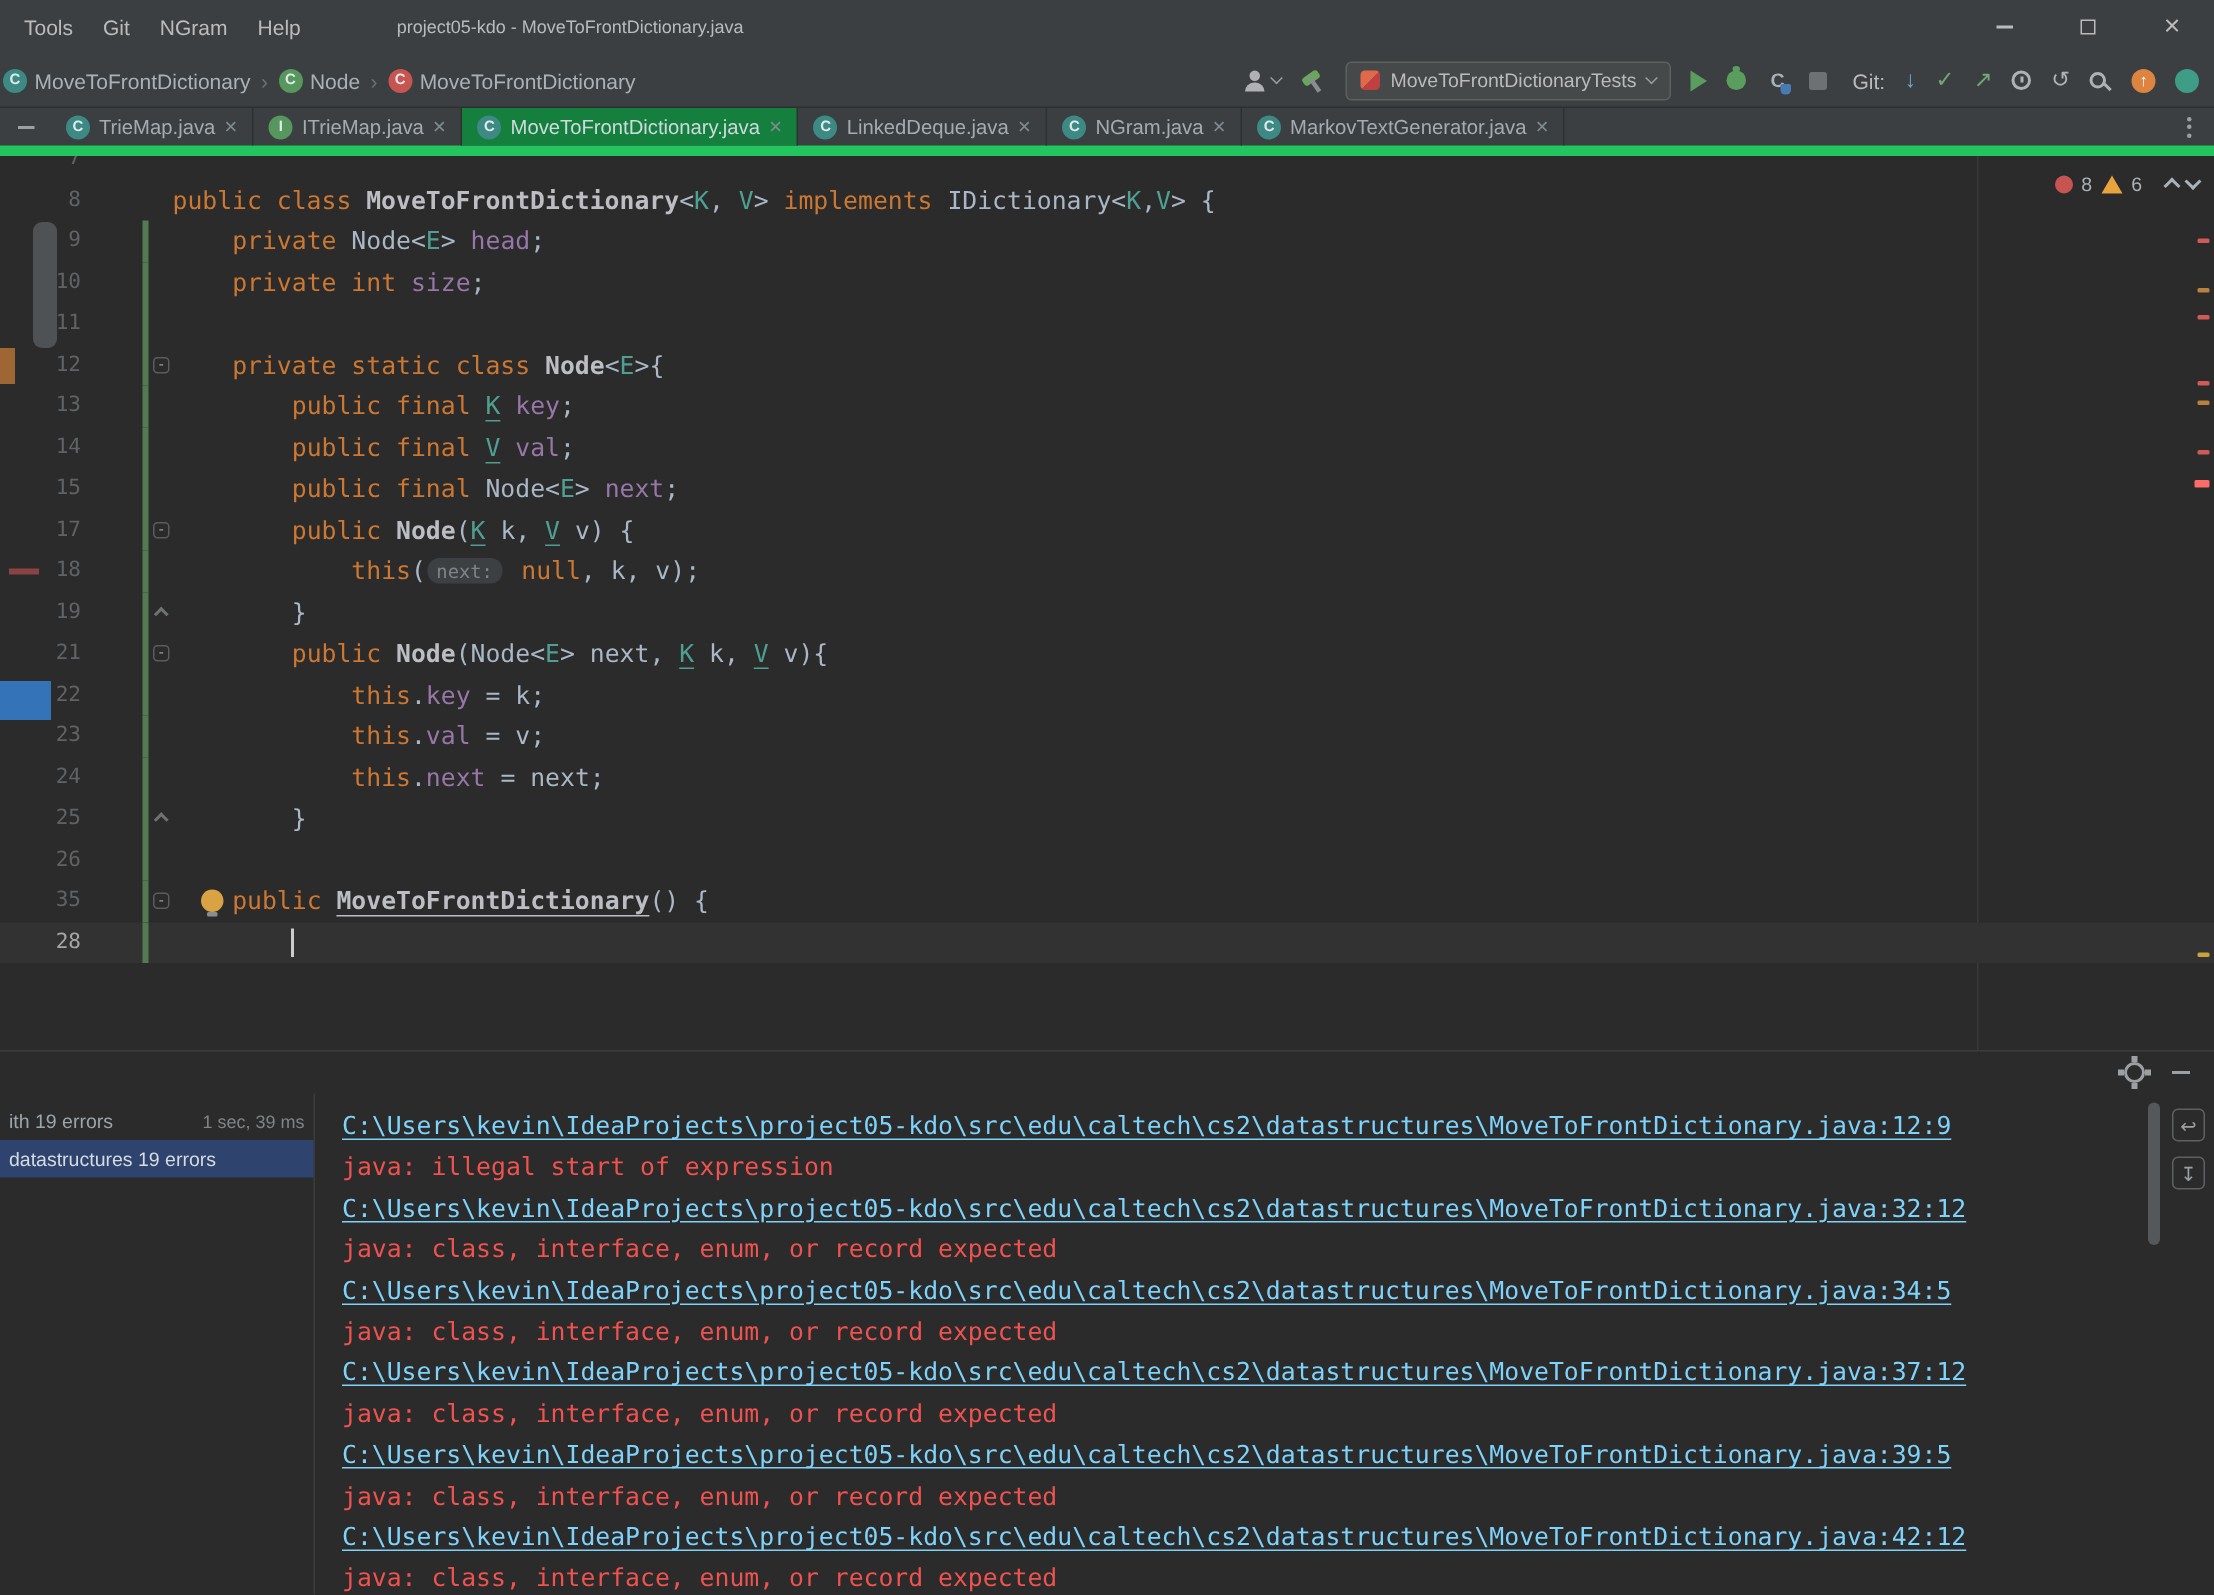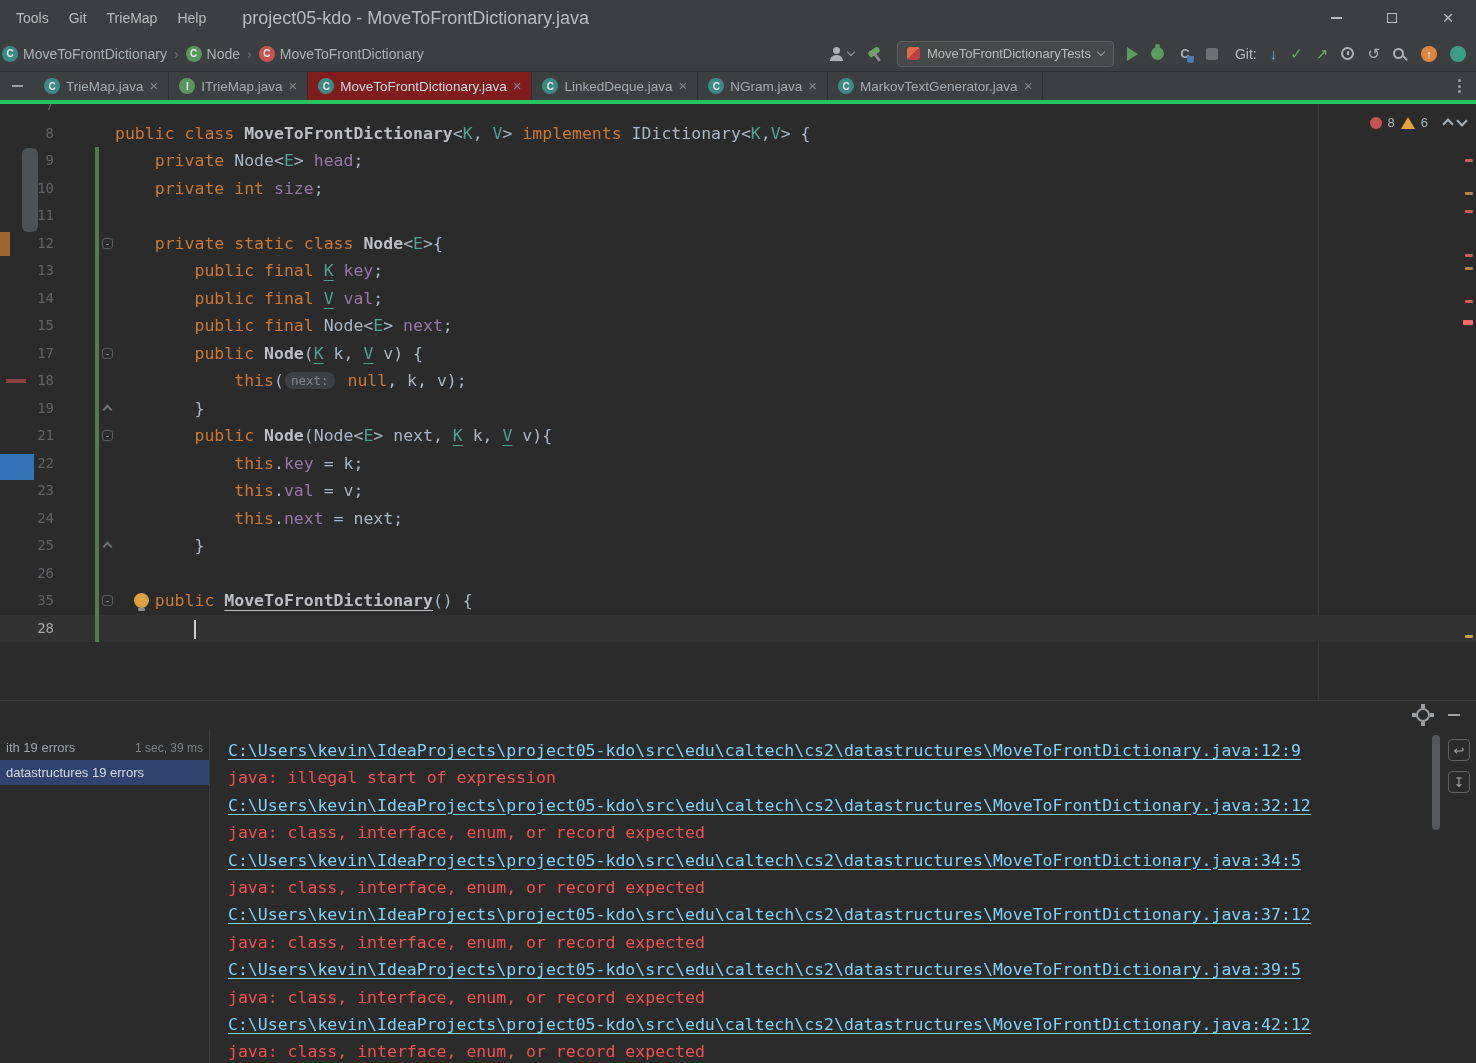--- a/index.html
+++ b/index.html
@@ -8,21 +8,21 @@
     width:1476px; height:1063px; overflow:hidden;
     background:#2B2B2B;
     font-family:"Liberation Sans", sans-serif;
   }
   .window { width:1476px; height:762px; display:flex; flex-direction:column; }
 
   
   .titlebar { flex:0 0 36px; background:#3C3F41; display:flex; align-items:center; color:#BBBBBB; }
   .menubar { display:flex; height:100%; padding-left:6px; }
   .menu-item { padding:0 10px; display:flex; align-items:center; font-size:14px; color:#BBBBBB; }
-  .win-title { margin-left:26px; font-size:18px; color:#B9BCBE; }
+  .win-title { margin-left:54px; font-size:12px; color:#B9BCBE; }
   .win-controls { margin-left:auto; display:flex; height:100%; }
   .win-btn { width:56px; height:100%; display:flex; align-items:center; justify-content:center; color:#BBBBBB; }
   .glyph-min { width:11px; height:2px; background:#BBBBBB; }
   .glyph-max { width:10px; height:10px; border:1.5px solid #BBBBBB; }
   .glyph-close::before { content:"×"; font-size:19px; line-height:1; }
 
   
   .navbar { flex:0 0 36px; background:#3C3F41; border-bottom:1px solid #2D2F30; display:flex; align-items:center; padding-right:10px; }
   .crumbs { display:flex; align-items:center; gap:7px; padding-left:2px; font-size:14px; color:#A9B2B8; }
   .crumb { display:flex; align-items:center; gap:5px; }
@@ -63,26 +63,26 @@
   .icon-undo::before { content:"↺"; color:#AFB1B3; }
   .icon-clock { width:13px; height:13px; border:2px solid #AFB1B3; border-radius:50%; position:relative; }
   .icon-clock::before { content:""; position:absolute; left:3.5px; top:1.5px; width:2px; height:4px; background:#AFB1B3; }
   .icon-search { width:11px; height:11px; border:2px solid #AFB1B3; border-radius:50%; position:relative; margin-right:4px; }
   .icon-search::after { content:""; position:absolute; width:2px; height:6px; background:#AFB1B3; transform:rotate(-45deg); right:-4px; bottom:-4px; }
   .icon-update { width:16px; height:16px; border-radius:50%; background:#DD8540; color:#fff; display:flex; align-items:center; justify-content:center; font-size:11px; }
   .icon-update::before { content:"↑"; }
   .icon-cwm { width:16px; height:16px; border-radius:50%; background:#3E9C87; }
 
   
-  .tabbar { flex:0 0 32px; background:#3C3F41; border-bottom:4px solid #22c55e; display:flex; align-items:stretch; }
+  .tabbar { flex:0 0 32px; background:#3C3F41; border-bottom:7px solid #22c55e; display:flex; align-items:stretch; }
   .tab-dash { width:34px; display:flex; align-items:center; justify-content:center; }
   .tab-dash::before { content:""; width:11px; height:2px; background:#9DA0A2; }
   .tab { display:flex; align-items:center; gap:6px; padding:0 10px; font-size:13.5px; color:#A3ACB2;
          border-right:1px solid #2E3133; }
-  .tab.active { background:#7f1d1d; color:#CED9DE; }
+  .tab.active { background:#15803d; color:#CED9DE; }
   .tab-close::before { content:"×"; color:#7F8B91; font-size:15px; line-height:1; }
   .tab-kebab { margin-left:auto; width:34px; display:flex; align-items:center; justify-content:center; flex-direction:column; gap:2.5px; }
   .tab-kebab i { width:3px; height:3px; border-radius:50%; background:#9DA0A2; display:block; }
 
   
   .editor { flex:0 0 596px; position:relative; background:#2B2B2B; overflow:hidden;
             font-family:"DejaVu Sans Mono","Liberation Mono",monospace; }
   .margin-guide { position:absolute; left:1318px; top:0; bottom:0; width:1px; background:#373A3C; }
   .lines { position:absolute; top:-12px; left:0; right:0; }
   .line { display:flex; height:27.5px; position:relative; }
@@ -146,21 +146,21 @@
 </style>
 </head>
 <body>
 
 <div class="window">
 
   <div class="titlebar">
     <div class="menubar">
         <div class="menu-item">Tools</div>
         <div class="menu-item">Git</div>
-        <div class="menu-item">TrieMap</div>
+        <div class="menu-item">NGram</div>
         <div class="menu-item">Help</div>
       </div>
     <div class="win-title">project05-kdo - MoveToFrontDictionary.java</div>
     <div class="win-controls">
       <div class="win-btn">
           <div class="glyph-min"></div>
         </div>
       <div class="win-btn">
           <div class="glyph-max"></div>
         </div>

